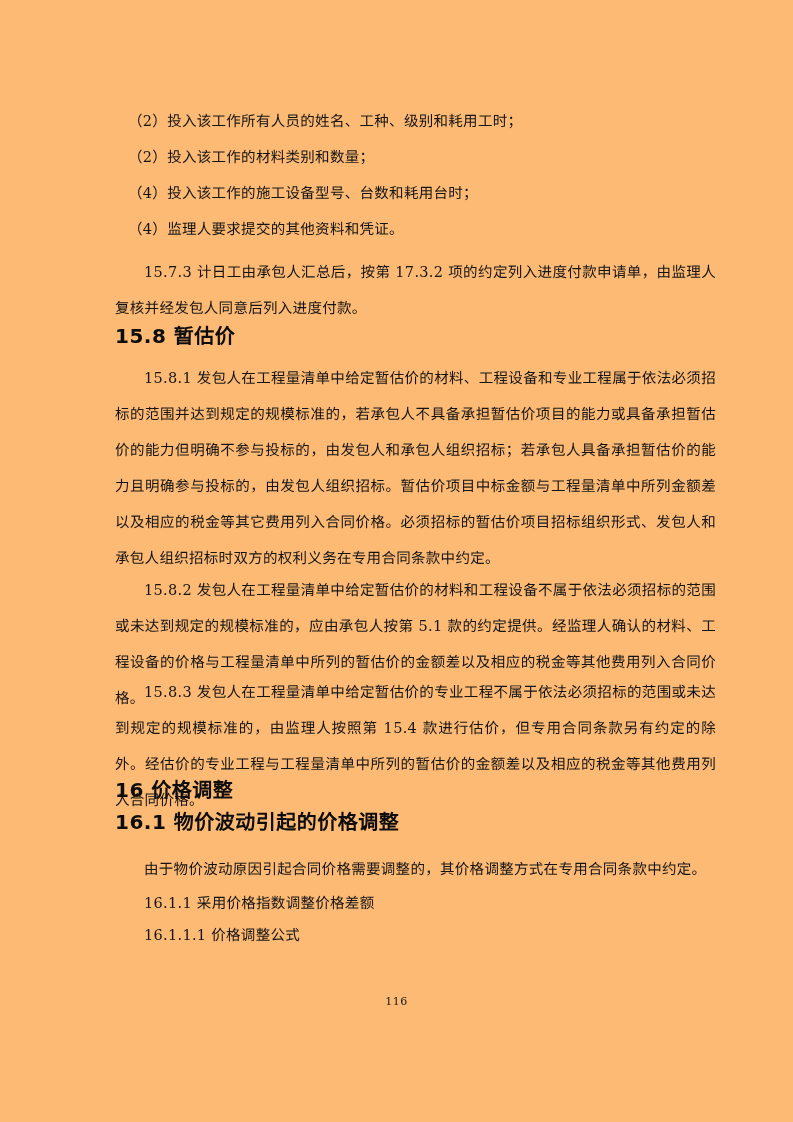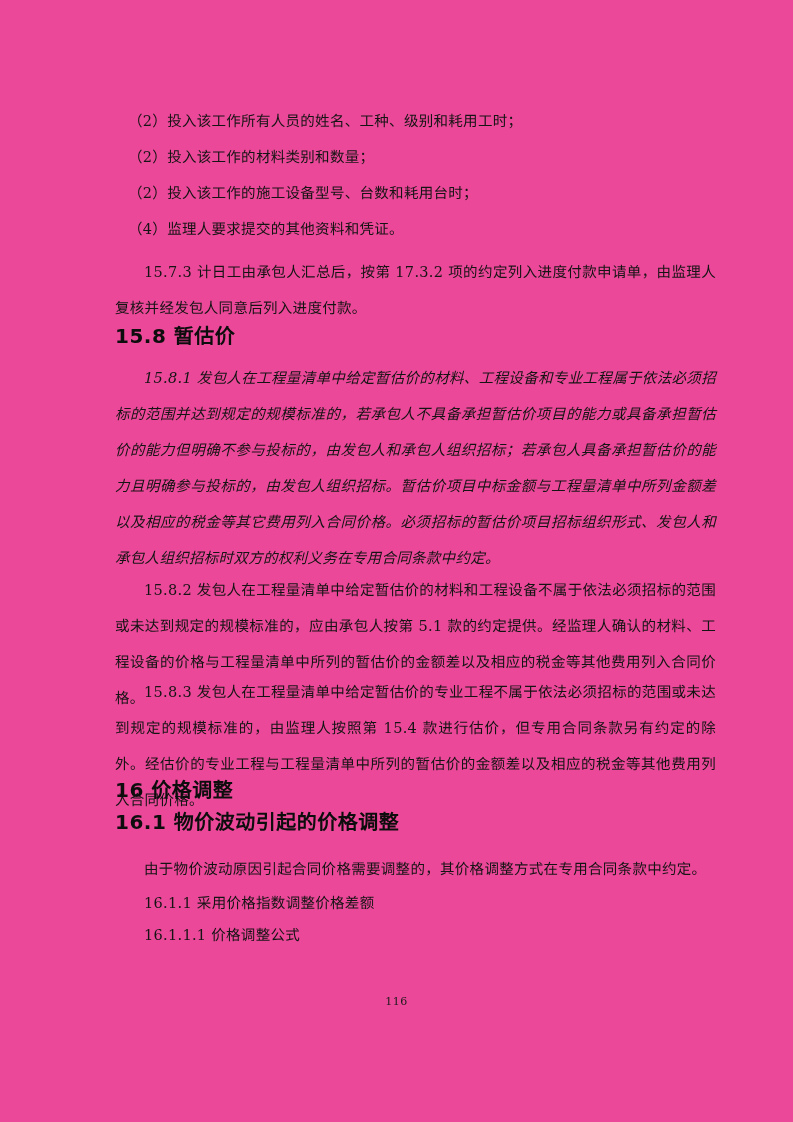--- a/index.html
+++ b/index.html
@@ -6,21 +6,21 @@
   html, body {
     margin: 0;
     padding: 0;
     background: #9a9a9a;
   }
   .page {
     position: relative;
     width: 793px;
     height: 1122px;
     margin: 0 auto;
-    background: #ec4899;
+    background: #fdba74;
     color: #141414;
     font-family: "DejaVu Serif", "Liberation Serif", serif;
     overflow: hidden;
   }
   .block {
     position: absolute;
     left: 99px;
     width: 601px;
   }
   .body-text {
@@ -64,29 +64,29 @@
   }
 </style>
 </head>
 <body>
 
 <div class="page">
 
   <div class="block list" style="top: 103px;">
     <p>（2）投入该工作所有人员的姓名、工种、级别和耗用工时；</p>
     <p>（2）投入该工作的材料类别和数量；</p>
-    <p>（2）投入该工作的施工设备型号、台数和耗用台时；</p>
+    <p>（4）投入该工作的施工设备型号、台数和耗用台时；</p>
     <p>（4）监理人要求提交的其他资料和凭证。</p>
   </div>
 
   <p class="block body-text indent" style="top: 238px;">15.7.3 计日工由承包人汇总后，按第 17.3.2 项的约定列入进度付款申请单，由监理人复核并经发包人同意后列入进度付款。</p>
 
   <h2 class="doc-heading" style="top: 307px;">15.8 暂估价</h2>
 
-  <p class="block body-text indent" style="top: 344px; font-style: italic;">15.8.1 发包人在工程量清单中给定暂估价的材料、工程设备和专业工程属于依法必须招标的范围并达到规定的规模标准的，若承包人不具备承担暂估价项目的能力或具备承担暂估价的能力但明确不参与投标的，由发包人和承包人组织招标；若承包人具备承担暂估价的能力且明确参与投标的，由发包人组织招标。暂估价项目中标金额与工程量清单中所列金额差以及相应的税金等其它费用列入合同价格。必须招标的暂估价项目招标组织形式、发包人和承包人组织招标时双方的权利义务在专用合同条款中约定。</p>
+  <p class="block body-text indent" style="top: 344px;">15.8.1 发包人在工程量清单中给定暂估价的材料、工程设备和专业工程属于依法必须招标的范围并达到规定的规模标准的，若承包人不具备承担暂估价项目的能力或具备承担暂估价的能力但明确不参与投标的，由发包人和承包人组织招标；若承包人具备承担暂估价的能力且明确参与投标的，由发包人组织招标。暂估价项目中标金额与工程量清单中所列金额差以及相应的税金等其它费用列入合同价格。必须招标的暂估价项目招标组织形式、发包人和承包人组织招标时双方的权利义务在专用合同条款中约定。</p>
 
   <p class="block body-text indent" style="top: 556px;">15.8.2 发包人在工程量清单中给定暂估价的材料和工程设备不属于依法必须招标的范围或未达到规定的规模标准的，应由承包人按第 5.1 款的约定提供。经监理人确认的材料、工程设备的价格与工程量清单中所列的暂估价的金额差以及相应的税金等其他费用列入合同价格。</p>
 
   <p class="block body-text indent" style="top: 658px;">15.8.3 发包人在工程量清单中给定暂估价的专业工程不属于依法必须招标的范围或未达到规定的规模标准的，由监理人按照第 15.4 款进行估价，但专用合同条款另有约定的除外。经估价的专业工程与工程量清单中所列的暂估价的金额差以及相应的税金等其他费用列入合同价格。</p>
 
   <h2 class="doc-heading" style="top: 761px;">16 价格调整</h2>
 
   <h2 class="doc-heading" style="top: 793px;">16.1 物价波动引起的价格调整</h2>
 
   <p class="block body-text indent" style="top: 835px;">由于物价波动原因引起合同价格需要调整的，其价格调整方式在专用合同条款中约定。</p>

